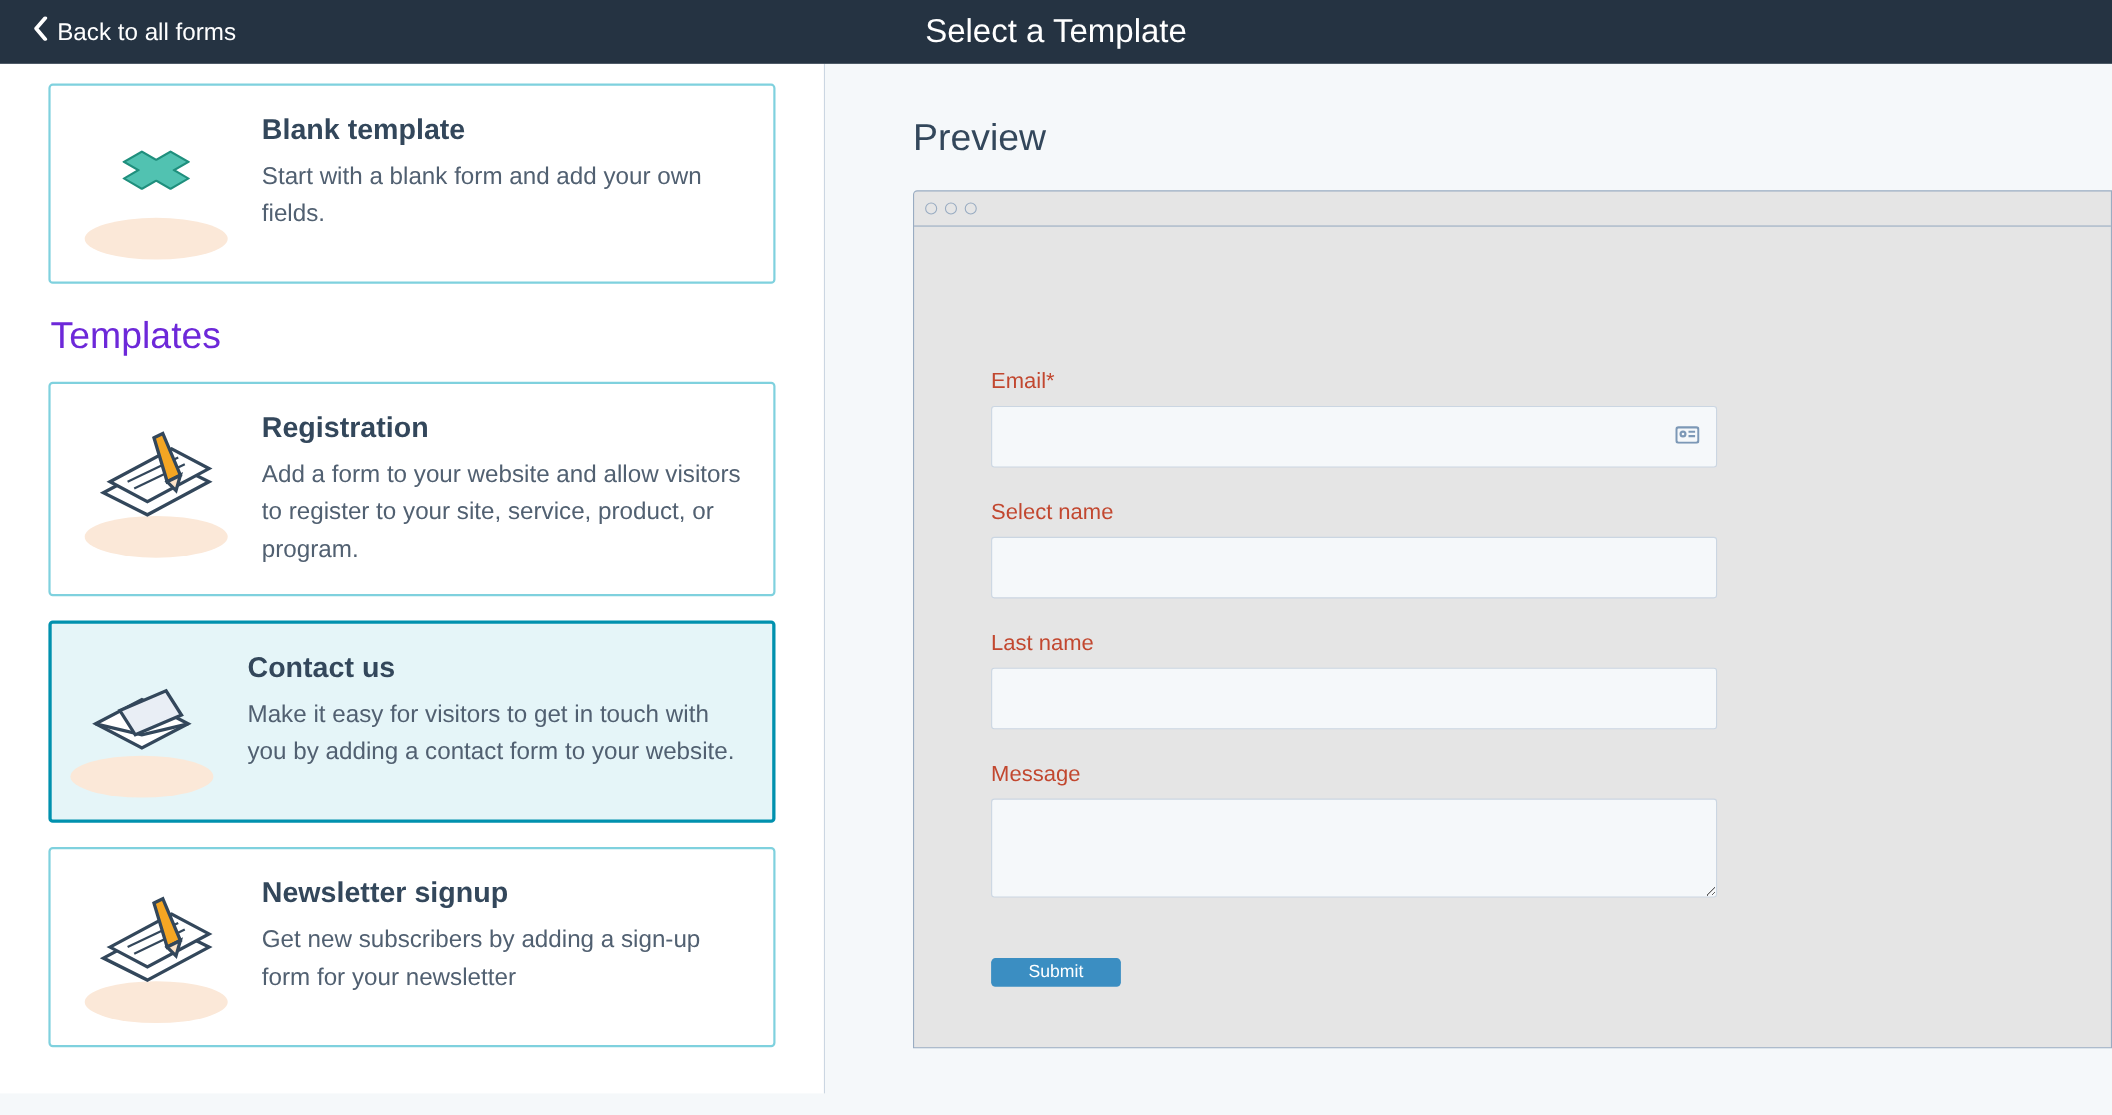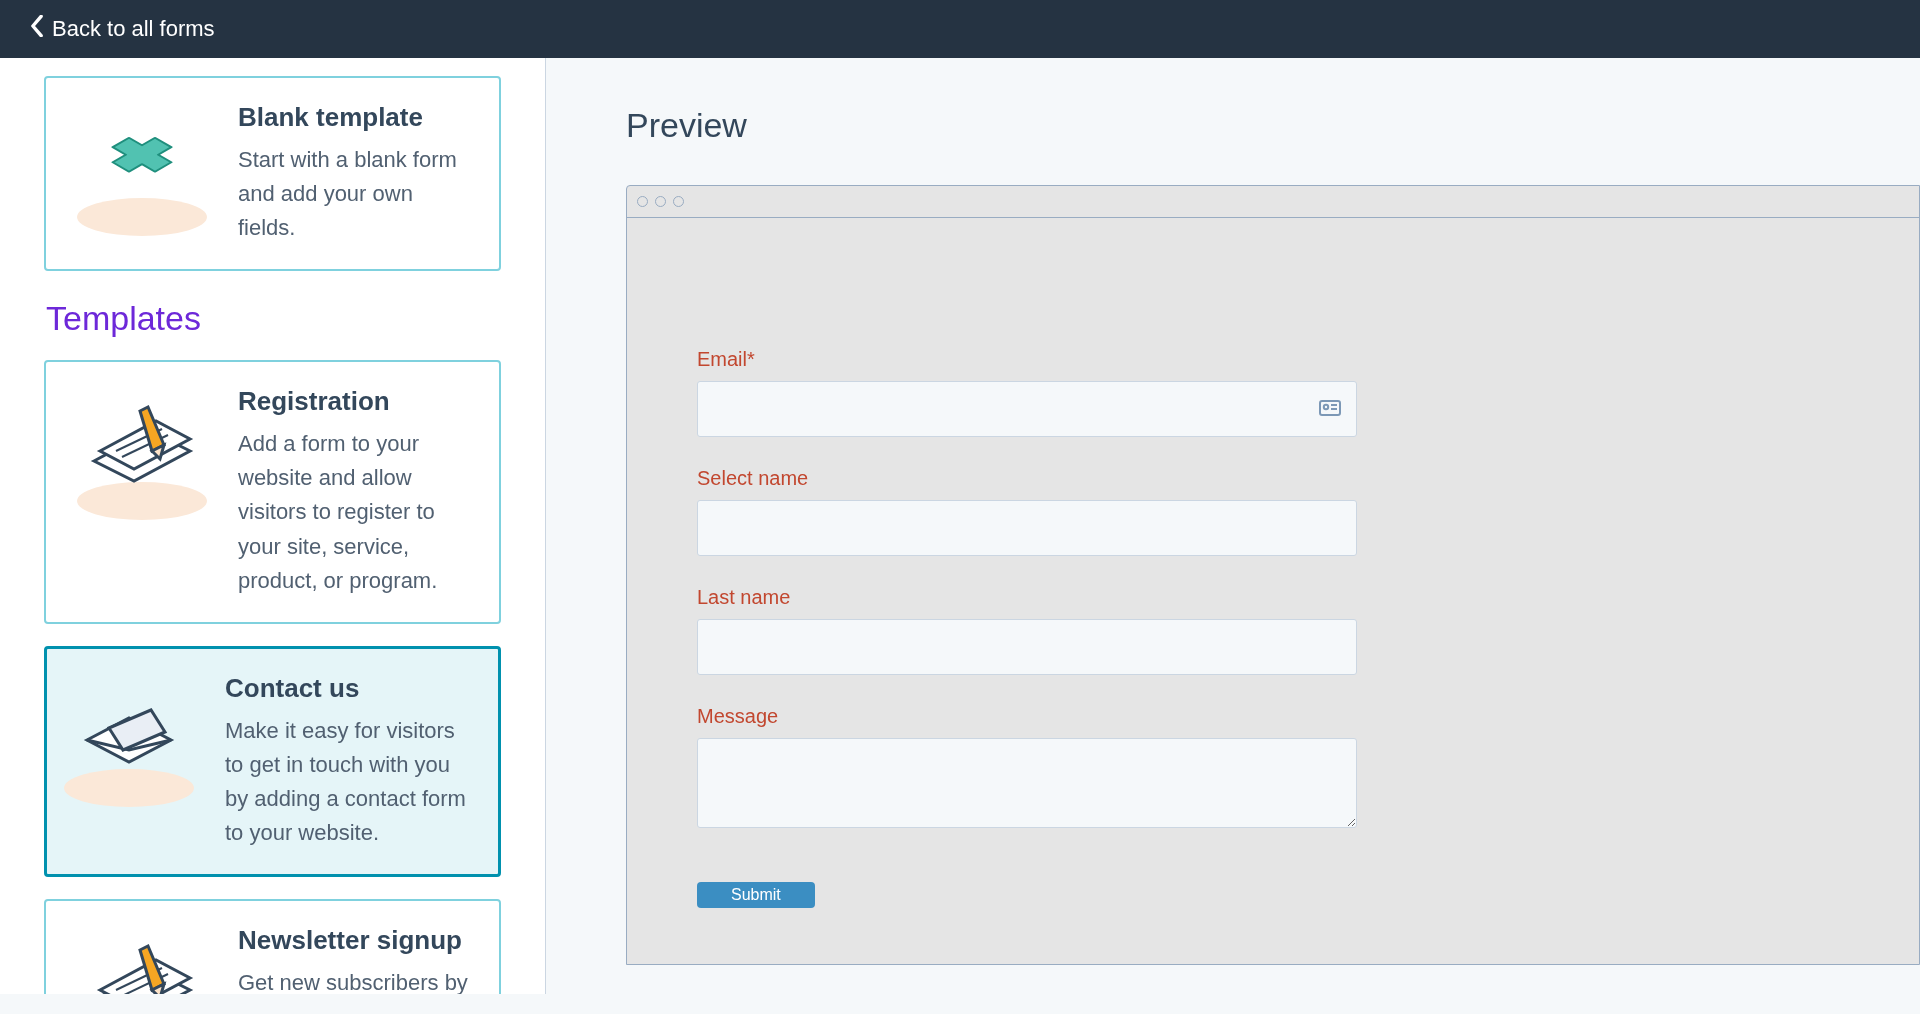--- a/index.html
+++ b/index.html
@@ -40,21 +40,21 @@
   }
 
   
   .main {
     display: flex;
     height: calc(1014px - 78px);
   }
 
   
   .sidebar {
-    width: 546px;
+    width: 750px;
     background: #fff;
     border-right: 1px solid #cbd6e2;
     padding: 18px 44px 0 44px;
     overflow-y: hidden;
   }
   .template-card {
     border: 2px solid #7fd1de;
     border-radius: 4px;
     padding: 24px 26px;
     display: flex;
@@ -96,21 +96,21 @@
 
   
   .preview-area {
     flex: 1;
     padding: 48px 0 0 80px;
   }
   .preview-heading {
     font-size: 34px;
     font-weight: 400;
     color: #33475b;
-    margin-bottom: 40px;
+    margin-bottom: 28px;
   }
   .browser-frame {
     border: 1px solid #99acc2;
     border-radius: 4px 0 0 0;
     background: #e5e5e5;
     min-height: 780px;
   }
   .browser-chrome {
     height: 32px;
     border-bottom: 1px solid #99acc2;
@@ -185,20 +185,21 @@
 
 <div class="header">
   <div class="back-link">
     <span>
       <svg viewBox="0 0 10 16" fill="none" stroke="#fff" stroke-width="2.5" stroke-linecap="round" stroke-linejoin="round">
           <polyline points="8,1 2,8 8,15"></polyline>
         </svg>
     </span>
     <span>Back to all forms</span>
   </div>
+  <div class="header-title">Select a Template</div>
 </div>
 
 <div class="main">
 
   <div class="sidebar">
 
     <div class="template-card">
       <div class="icon-wrap">
         <div class="shadow-ellipse"></div>
         <svg width="92" height="92" viewBox="0 0 100 100">

